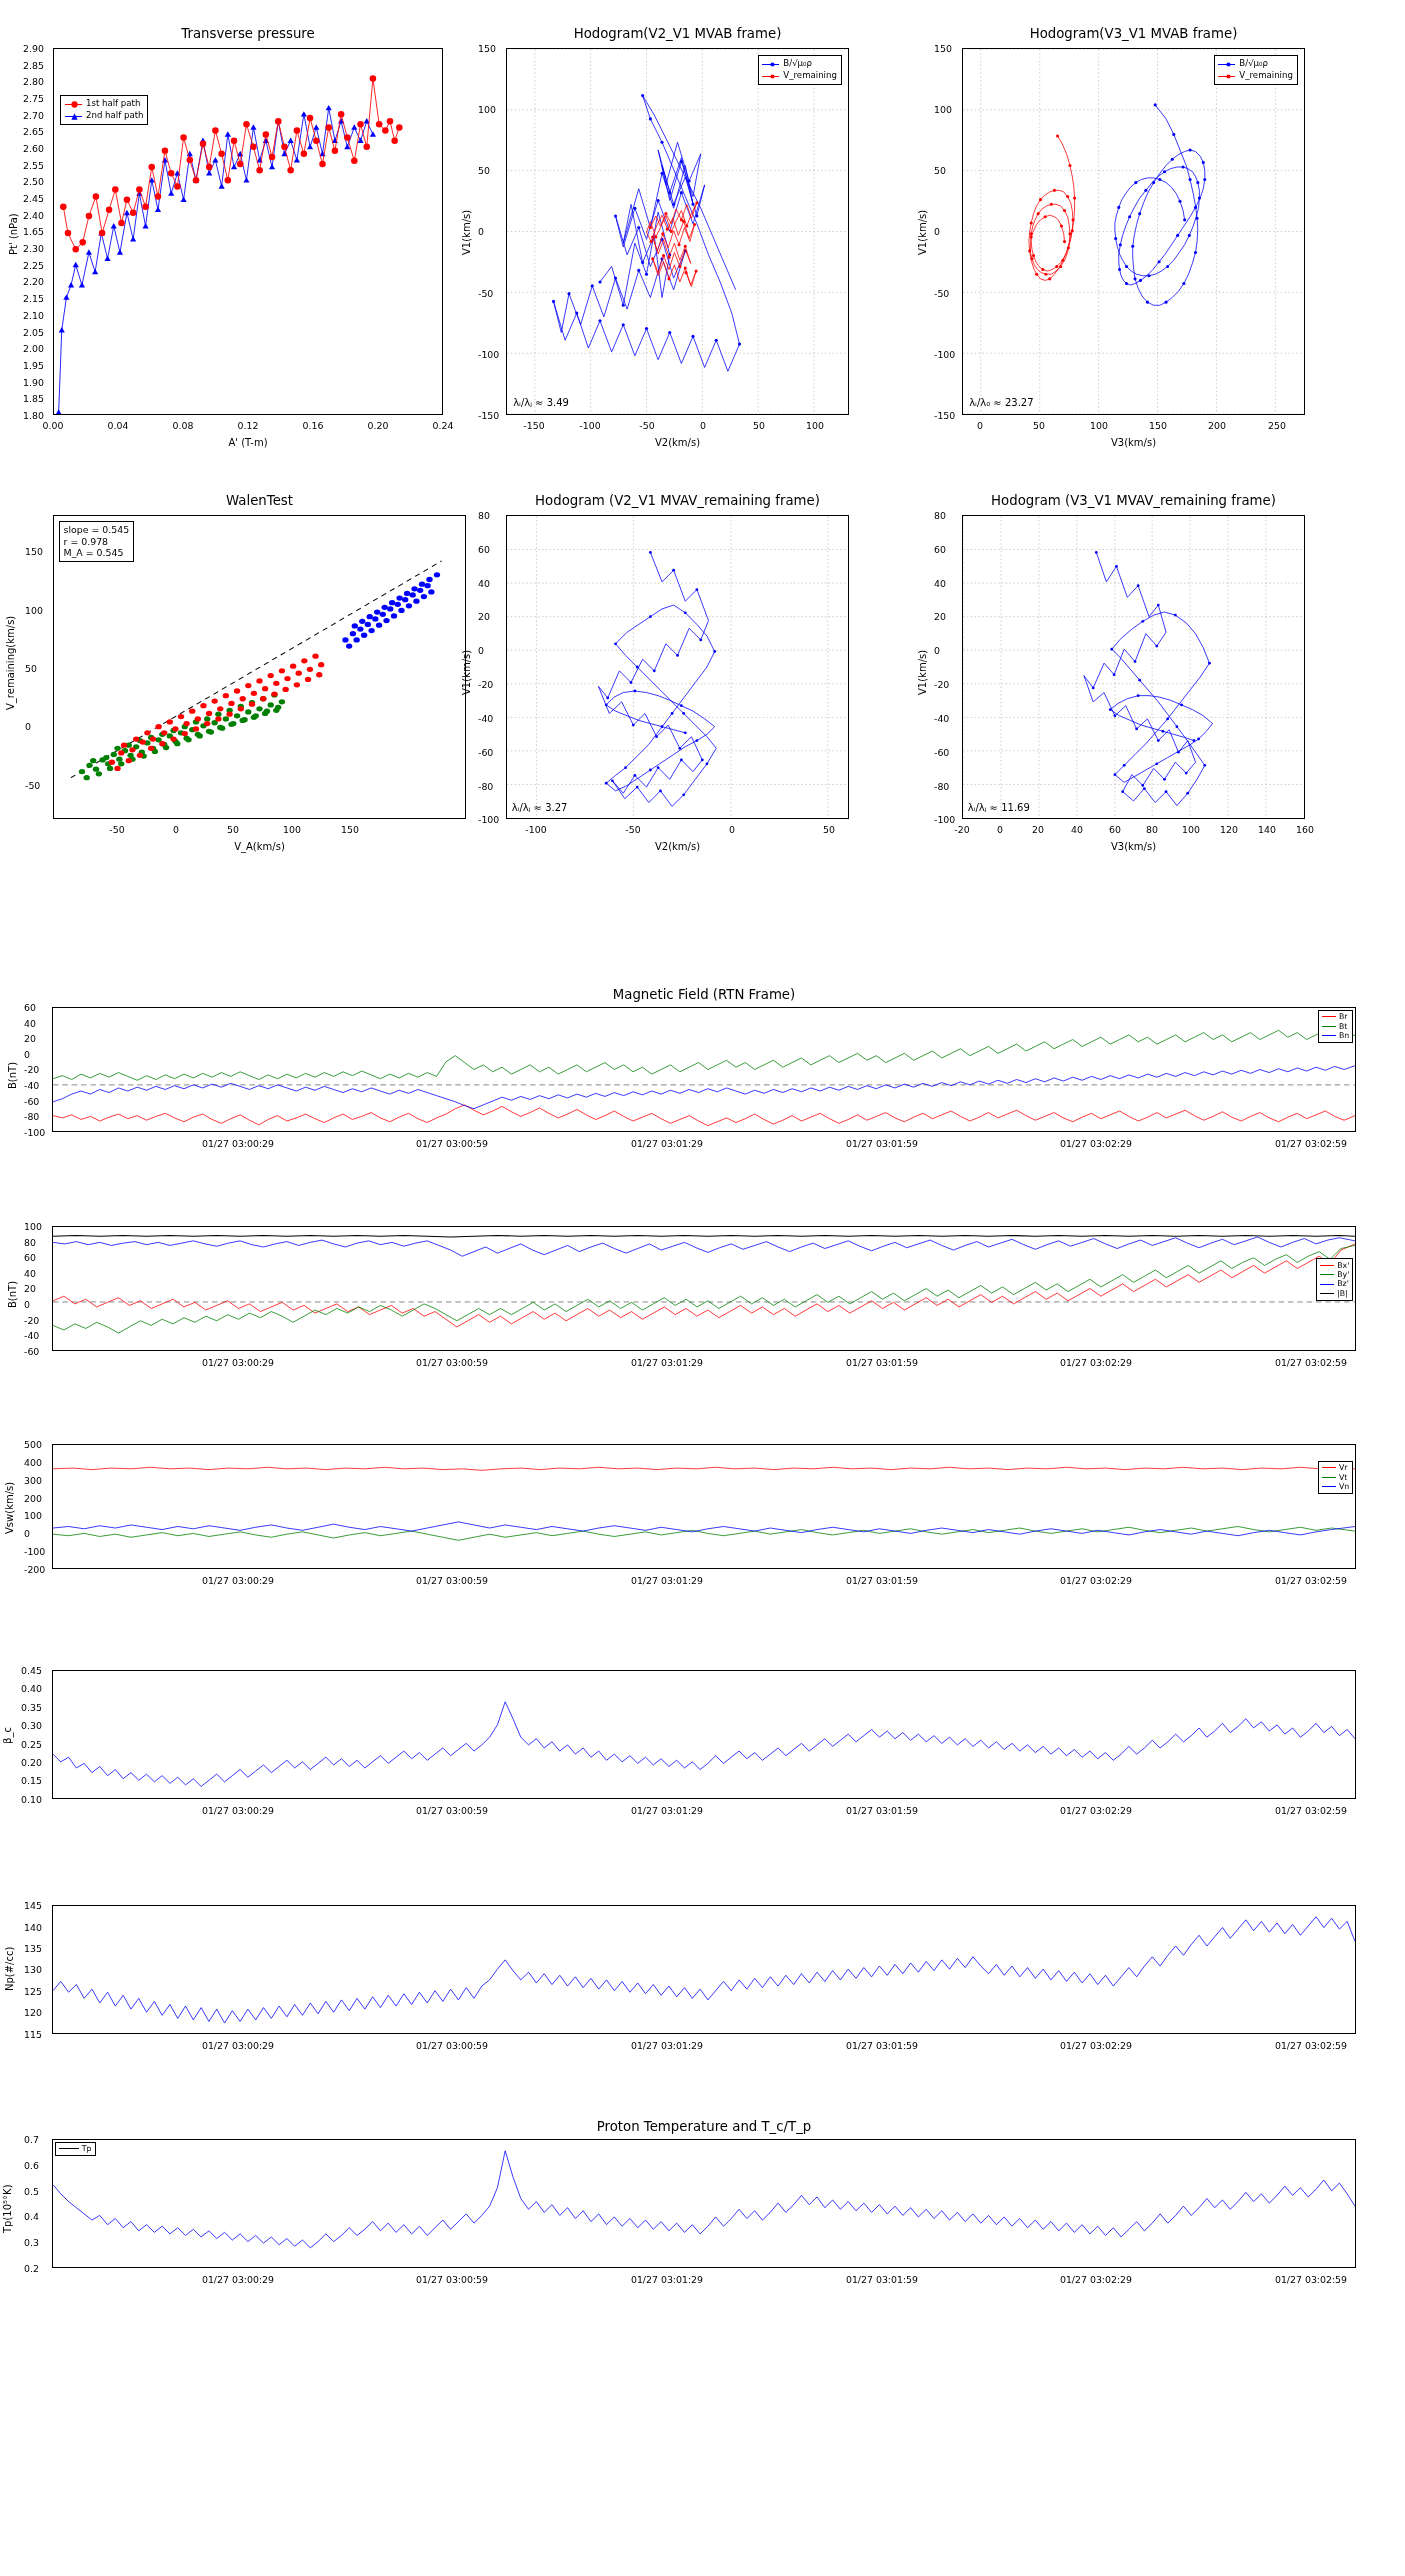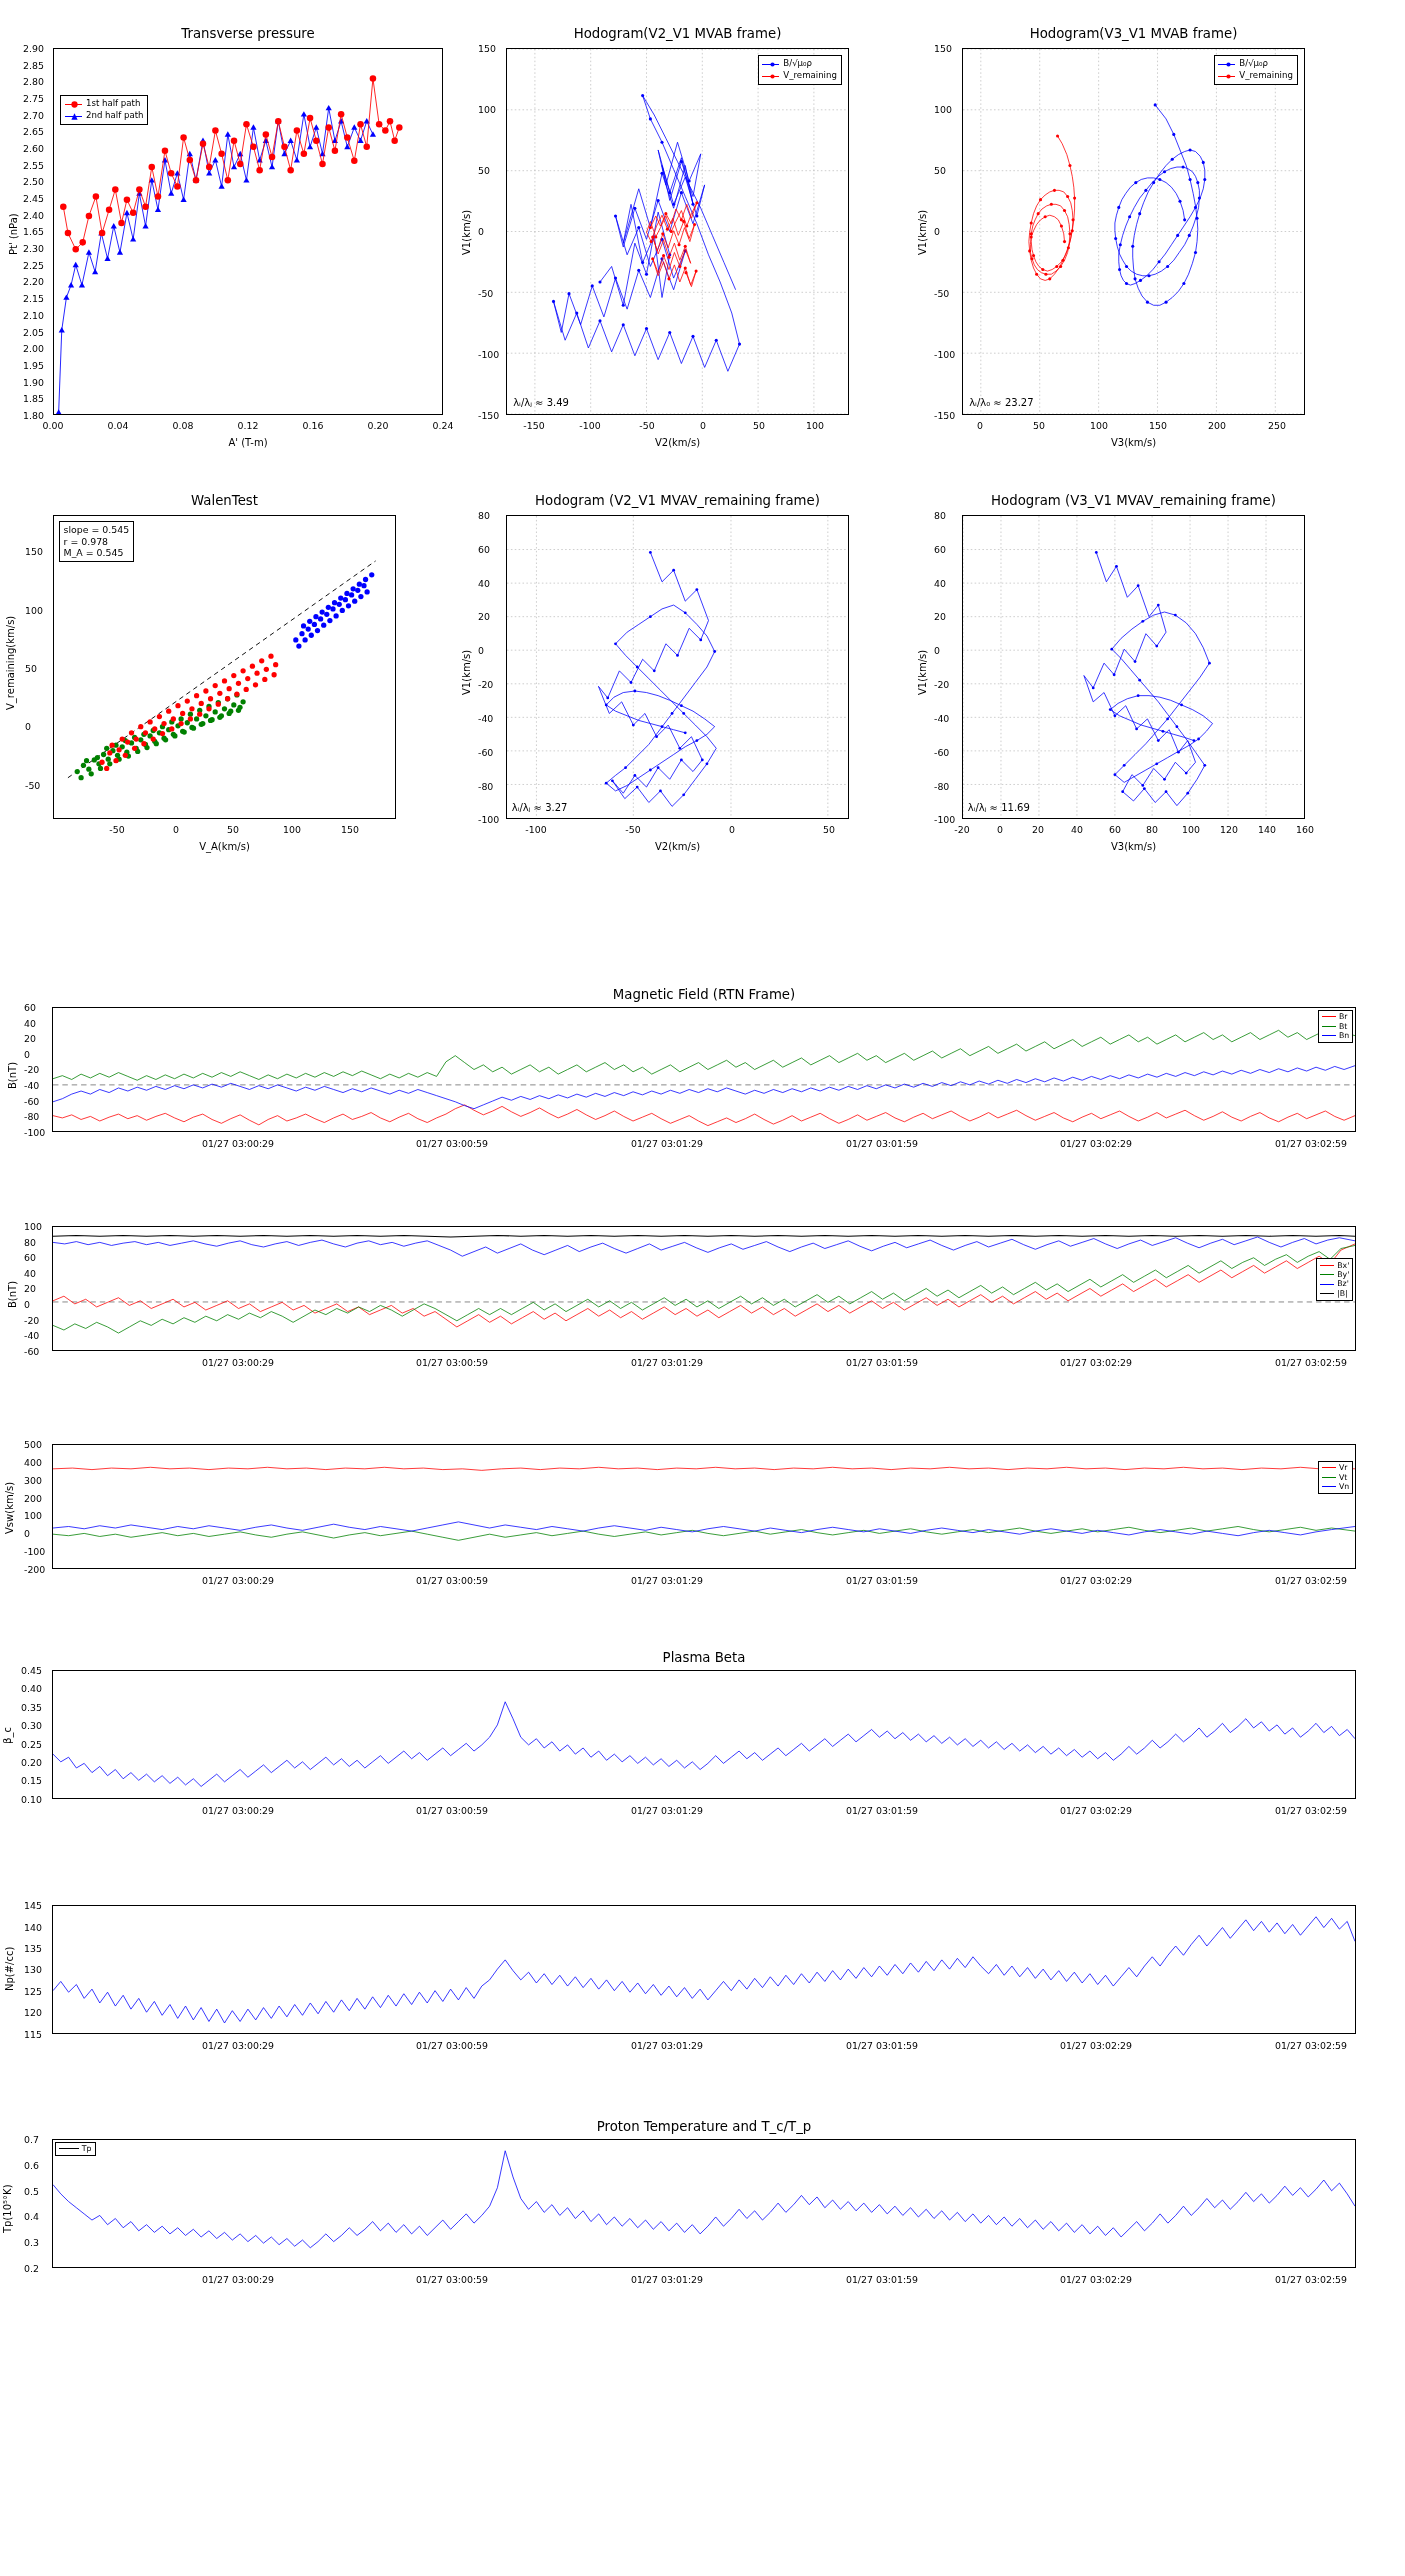--- a/index.html
+++ b/index.html
@@ -579,21 +579,21 @@
       <div class="xticklab" style="left:77px; top:372px;">50</div>
       <div class="xticklab" style="left:137px; top:372px;">100</div>
       <div class="xticklab" style="left:196px; top:372px;">150</div>
       <div class="xticklab" style="left:255px; top:372px;">200</div>
       <div class="xticklab" style="left:315px; top:372px;">250</div>
     </div>
     <div class="xlabel" style="top:389px;">V3(km/s)</div>
     <div class="ylabel" style="left:-45px; top:207px;">V1(km/s)</div>
   </div>
 
-  <div class="panel" style="left:53px; top:515px; width:343px; height:304px;">
+  <div class="panel" style="left:53px; top:515px; width:413px; height:304px;">
     <div class="panel-title">WalenTest</div>
     <div class="plotbox">
       <svg class="data" viewBox="0 0 440 390" preserveAspectRatio="none">
         <line x1="18" y1="338" x2="415" y2="58" stroke="#000000" stroke-width="1.2" stroke-dasharray="6,5"></line>
         <g fill="#008000">
           <circle cx="30" cy="330" r="3.4"></circle>
             <circle cx="38" cy="322" r="3.4"></circle>
             <circle cx="45" cy="327" r="3.4"></circle>
           <circle cx="52" cy="315" r="3.4"></circle>
             <circle cx="58" cy="320" r="3.4"></circle>
@@ -1118,21 +1118,20 @@
       <div class="xticklab" style="left:400px; top:131px;">01/27 03:00:59</div>
       <div class="xticklab" style="left:615px; top:131px;">01/27 03:01:29</div>
       <div class="xticklab" style="left:830px; top:131px;">01/27 03:01:59</div>
       <div class="xticklab" style="left:1044px; top:131px;">01/27 03:02:29</div>
       <div class="xticklab" style="left:1259px; top:131px;">01/27 03:02:59</div>
     </div>
     <div class="ylabel" style="left:-48px; top:90px;">Vsw(km/s)</div>
   </div>
 
   <div class="panel" style="left:52px; top:1670px; width:1304px; height:129px;">
-    <div class="panel-title" style="top:-20px;">Plasma Beta</div>
     <div class="plotbox">
       <svg class="data" viewBox="0 0 1670 165" preserveAspectRatio="none">
         <polyline fill="none" stroke="#0000ff" stroke-width="1" points="
           0,108 10,118 20,112 30,126 40,120 50,132 60,124 70,136 80,128 90,140 100,132 110,142 120,134 130,144 140,136 150,146 160,138 170,148 180,140 190,150 200,142 210,134 220,144 230,136 240,128 250,138 260,130 270,122 280,132 290,124 300,116 310,126 320,118 330,128 340,120 350,112 360,122 370,114 380,124 390,116 400,126 410,118 420,110 430,120 440,112 450,104 460,114 470,106 480,116 490,108 500,100 510,110 520,102 530,94 540,104 550,96 560,86 570,70 580,40 590,62 600,86 610,96 620,88 630,100 640,92 650,104 660,96 670,108 680,100 690,112 700,104 710,116 720,108 730,118 740,110 750,120 760,112 770,122 780,114 790,124 800,116 810,126 820,118 830,128 840,120 850,110 860,120 870,112 880,104 890,114 900,106 910,116 920,108 930,100 940,110 950,102 960,94 970,104 980,96 990,88 1000,98 1010,90 1020,82 1030,92 1040,84 1050,76 1060,86 1070,78 1080,88 1090,80 1100,90 1110,82 1120,92 1130,84 1140,94 1150,86 1160,96 1170,88 1180,98 1190,90 1200,100 1210,92 1220,102 1230,94 1240,104 1250,96 1260,106 1270,98 1280,108 1290,100 1300,110 1310,102 1320,112 1330,104 1340,114 1350,106 1360,116 1370,108 1380,98 1390,108 1400,100 1410,90 1420,100 1430,92 1440,82 1450,92 1460,84 1470,74 1480,86 1490,78 1500,68 1510,80 1520,72 1530,62 1540,74 1550,66 1560,78 1570,70 1580,82 1590,74 1600,86 1610,78 1620,68 1630,80 1640,72 1650,84 1660,76 1670,88
         "></polyline>
       </svg>
     </div>
     <div>
       <div class="yticklab" style="left:-31px; top:0px;">0.45</div>
       <div class="yticklab" style="left:-31px; top:18.4px;">0.40</div>

